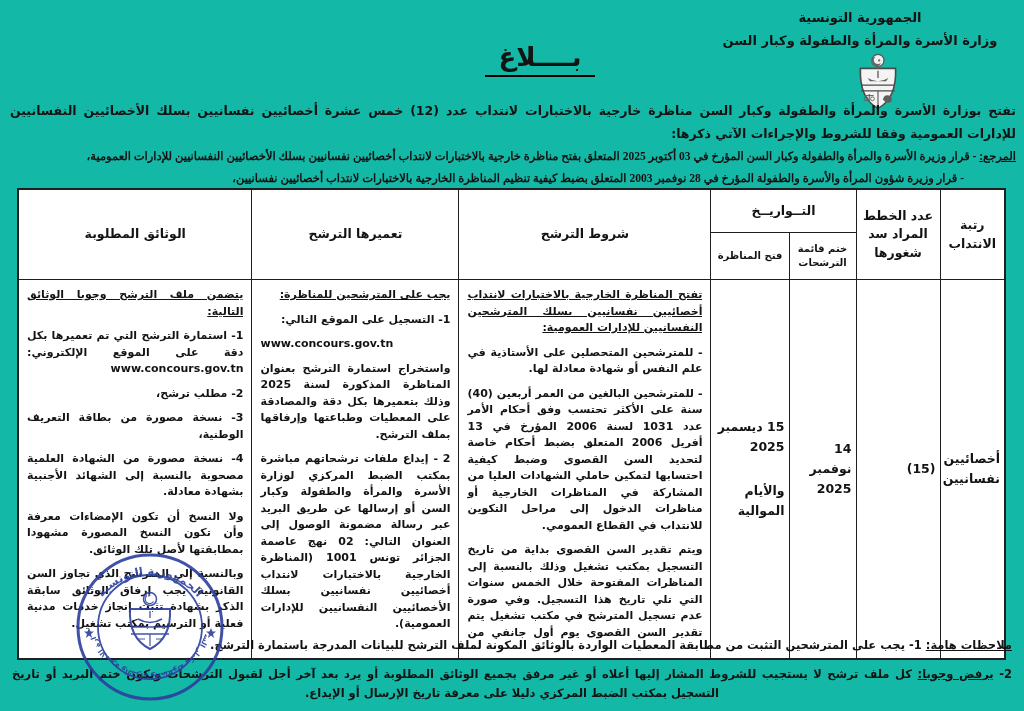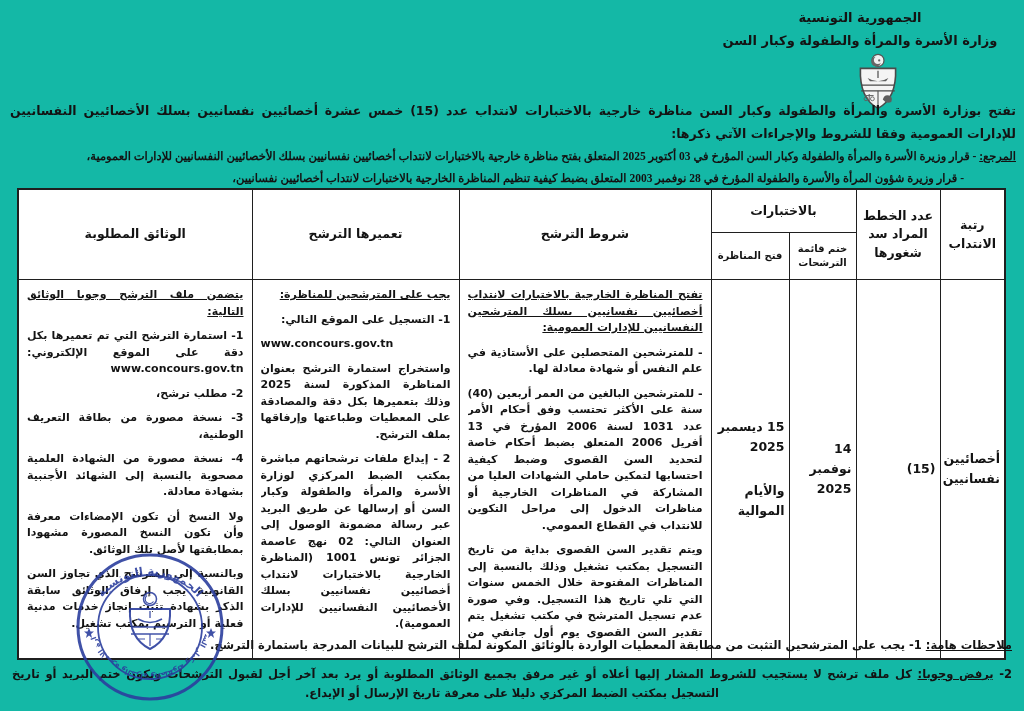--- a/index.html
+++ b/index.html
@@ -86,22 +86,25 @@
     <path d="M 17,32 q 13,8 26,0 l -3,4 h -20 z" fill="#5e5e5e"></path>
     <path d="M 9,41 h 42 M 9,48 h 42" stroke="#4a4a4a" stroke-width="1.6" fill="none"></path>
     <line x1="30" y1="48" x2="30" y2="68" stroke="#555" stroke-width="1.4"></line>
     <line x1="19" y1="52" x2="19" y2="62" stroke="#5e5e5e" stroke-width="1.3"></line>
     <path d="M 13.5,54 h 11" stroke="#5e5e5e" stroke-width="1.3"></path>
     <circle cx="15" cy="58" r="2.4" fill="none" stroke="#5e5e5e" stroke-width="1.1"></circle>
     <circle cx="23" cy="58" r="2.4" fill="none" stroke="#5e5e5e" stroke-width="1.1"></circle>
     <path d="M 36,59 q 2,-7 8,-5 q 5,2 2.5,8 q -6,3 -10.5,-3 z" fill="#5e5e5e"></path>
   </svg>
 
-
-  <p class="intro">تفتح بوزارة الأسرة والمرأة والطفولة وكبار السن مناظرة خارجية بالاختبارات لانتداب عدد (15) خمس عشرة أخصائيين نفسانيين بسلك الأخصائيين النفسانيين للإدارات العمومية وفقا للشروط والإجراءات الآتي ذكرها:</p>
+  <div class="title">
+    <span>بــــلاغ</span>
+  </div>
+
+  <p class="intro">تفتح بوزارة الأسرة والمرأة والطفولة وكبار السن مناظرة خارجية بالاختبارات لانتداب عدد (12) خمس عشرة أخصائيين نفسانيين بسلك الأخصائيين النفسانيين للإدارات العمومية وفقا للشروط والإجراءات الآتي ذكرها:</p>
 
   <div class="refs">
     <div>
       <span class="u">المرجع:</span>
       <span>- قرار وزيرة الأسرة والمرأة والطفولة وكبار السن المؤرخ في 03 أكتوبر 2025 المتعلق بفتح مناظرة خارجية بالاختبارات لانتداب أخصائيين نفسانيين بسلك الأخصائيين النفسانيين للإدارات العمومية،</span>
     </div>
     <div class="ref-indent">- قرار وزيرة شؤون المرأة والأسرة والطفولة المؤرخ في 28 نوفمبر 2003 المتعلق بضبط كيفية تنظيم المناظرة الخارجية بالاختبارات لانتداب أخصائيين نفسانيين،</div>
   </div>
 
   <table class="main-table">
@@ -111,21 +114,21 @@
         <col style="width:67px">
         <col style="width:78px">
       <col style="width:252px">
         <col style="width:207px">
         <col style="width:234px">
     </colgroup>
     <thead>
       <tr>
         <th rowspan="2">رتبة الانتداب</th>
         <th rowspan="2">عدد الخطط المراد سد شغورها</th>
-        <th colspan="2">بالاختبارات</th>
+        <th colspan="2">التــواريــخ</th>
         <th rowspan="2">شروط الترشح</th>
         <th rowspan="2">تعميرها الترشح</th>
         <th rowspan="2">الوثائق المطلوبة</th>
       </tr>
       <tr>
         <th>ختم قائمة الترشحات</th>
         <th>فتح المناظرة</th>
       </tr>
     </thead>
     <tbody>

